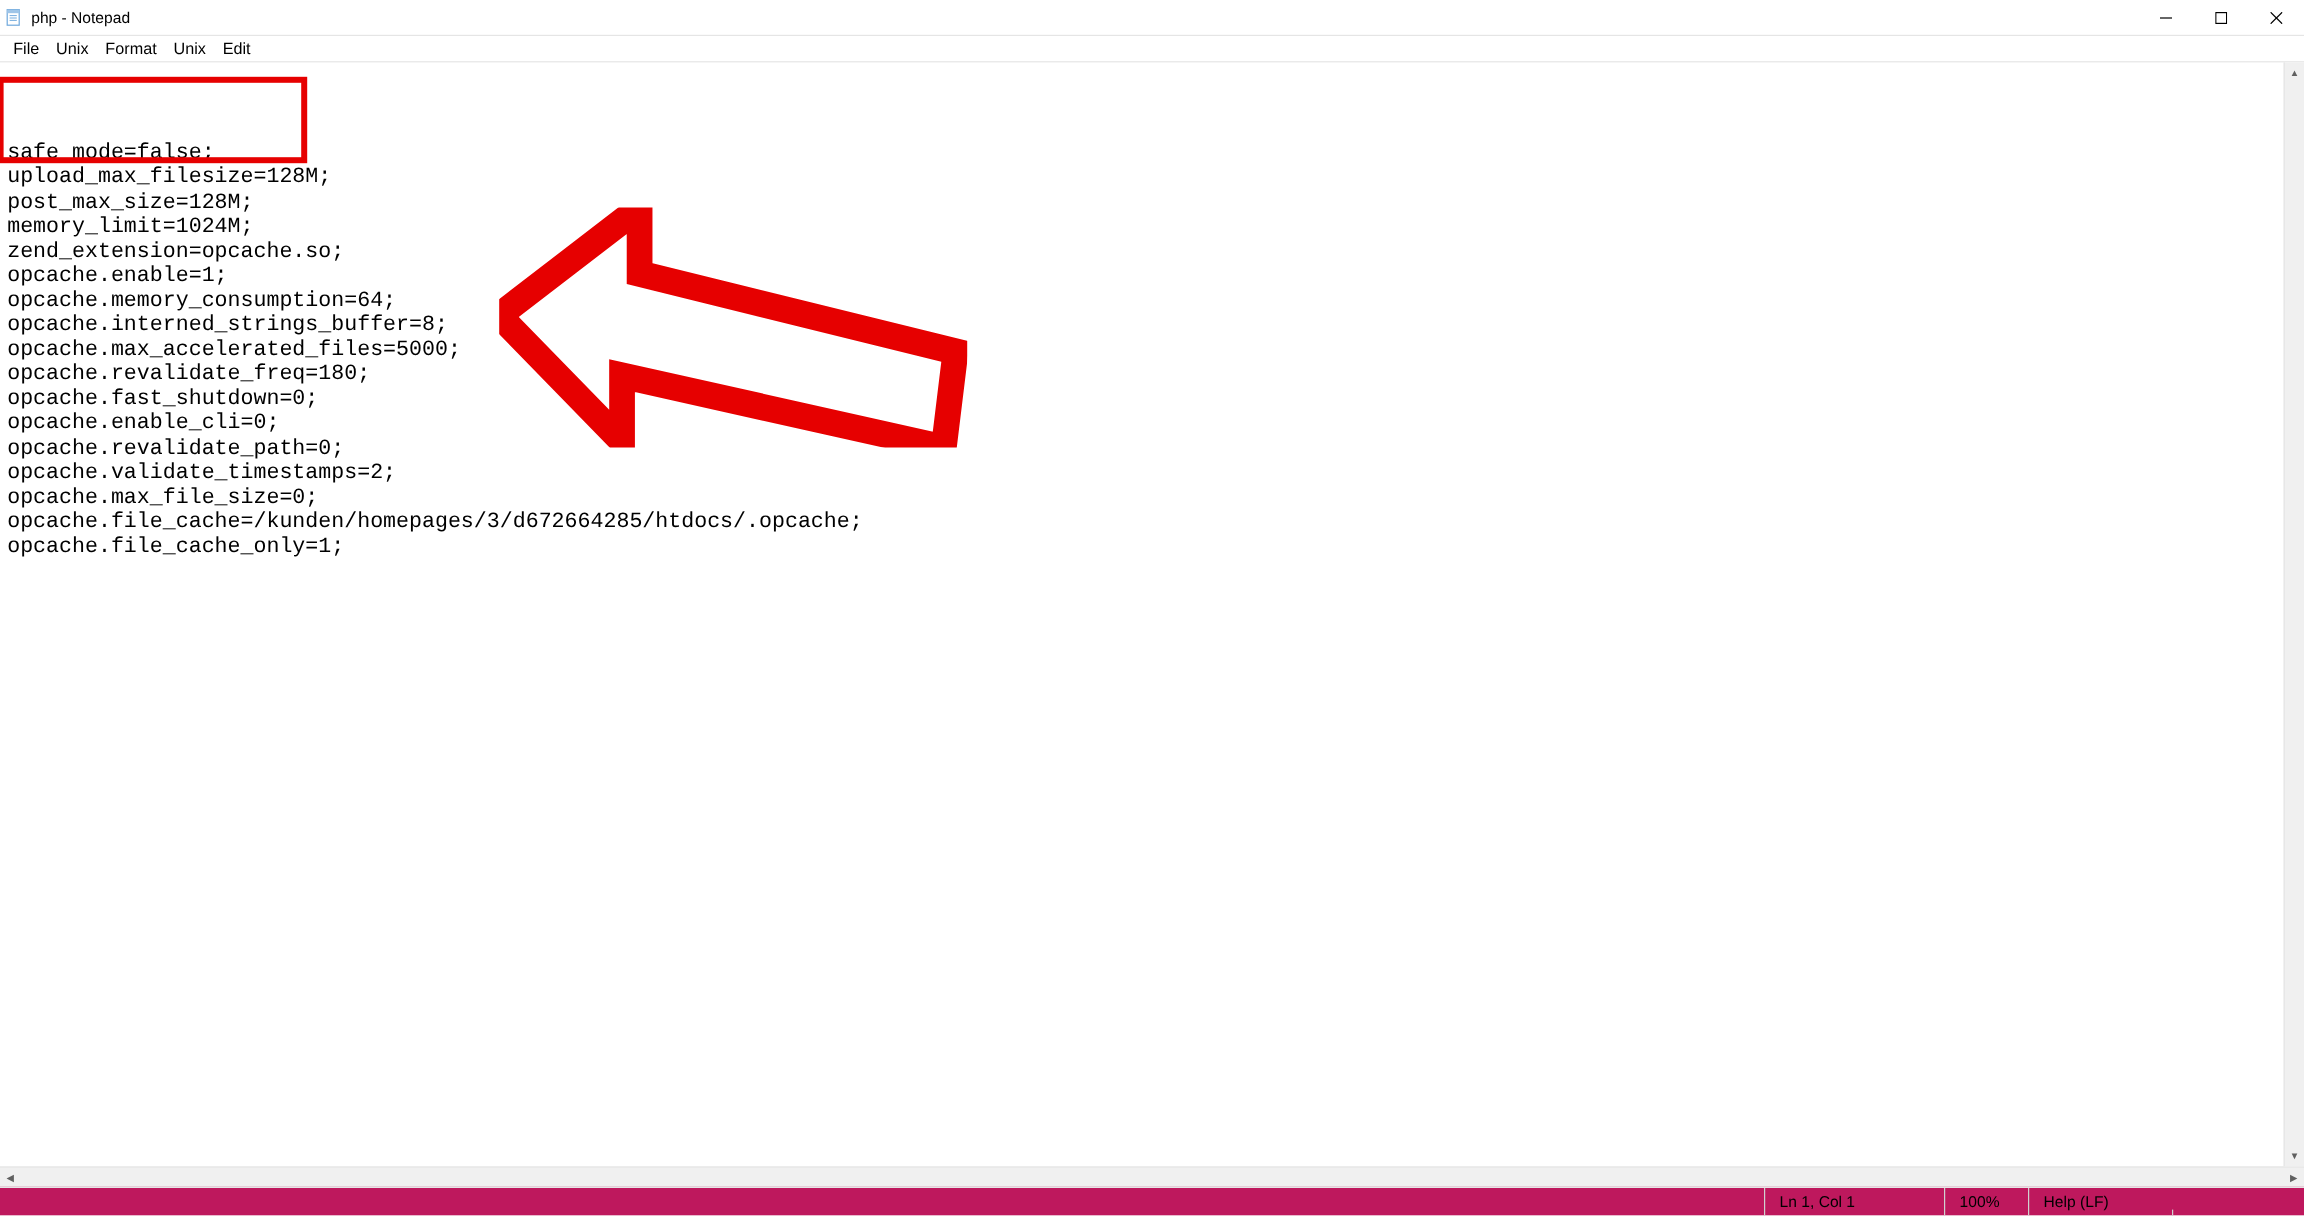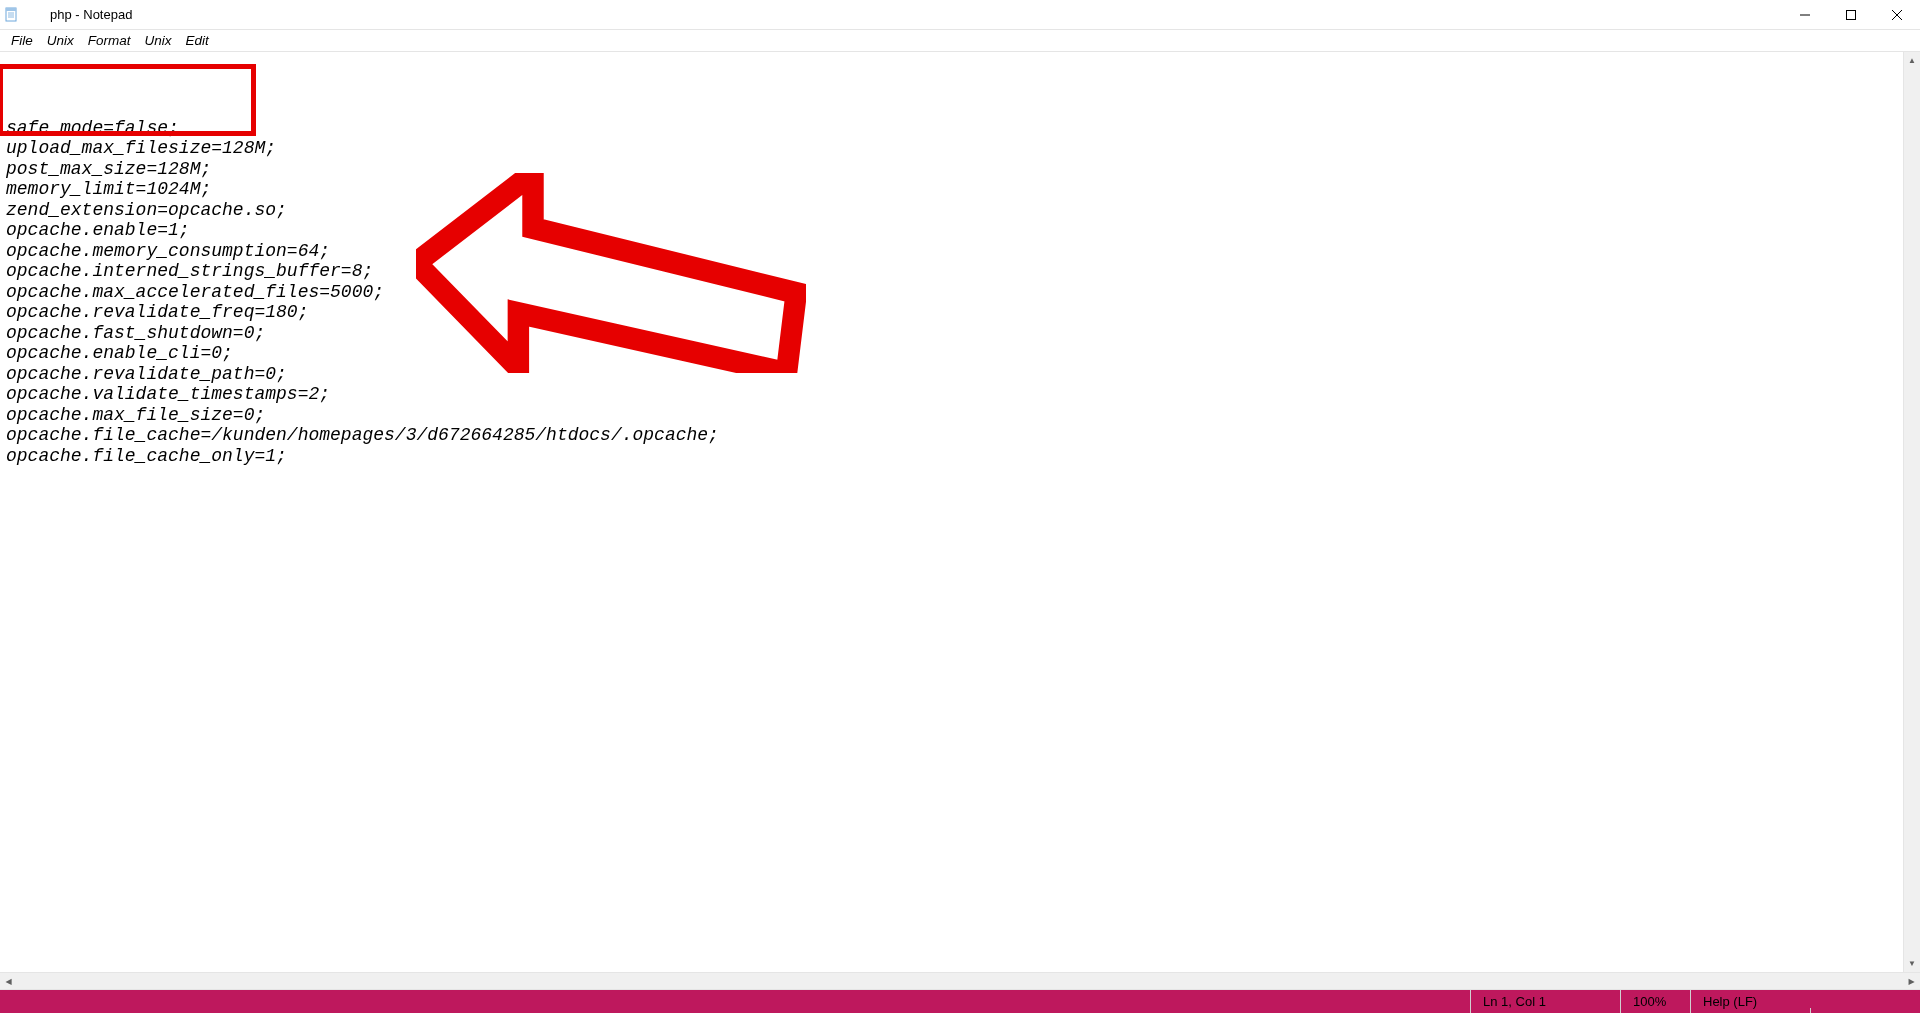--- a/index.html
+++ b/index.html
@@ -10,21 +10,20 @@
   
   .titlebar {
     height: 30px;
     display: flex;
     align-items: center;
     background: #fff;
     border-bottom: 1px solid #e5e5e5;
     padding-left: 4px;
     font-size: 13px;
     color: #000;
-    gap: 24px;
   }
   .titlebar .app-icon {
     width: 16px; height: 16px;
     margin-right: 6px;
     display: flex; align-items: center; justify-content: center;
   }
   .titlebar .title-text { flex: 0 0 auto; }
   .titlebar .spacer { flex: 1; }
   .win-controls { display: flex; height: 100%; }
   .win-btn {
@@ -36,35 +35,34 @@
 
   
   .menubar {
     height: 22px;
     display: flex;
     align-items: center;
     padding-left: 4px;
     font-size: 13.5px;
     border-bottom: 1px solid #e5e5e5;
   }
-  .menuitem { padding: 1px 7px; font-style: italic; }
+  .menuitem { padding: 1px 7px; }
 
   
   .editor-wrap { flex: 1; display: flex; position: relative; }
   .editor {
     flex: 1;
     font-family: Consolas, "Courier New", monospace;
     font-size: 18px;
     line-height: 20.5px;
     white-space: pre;
     padding: 4px 0 0 6px;
     color: #000;
     overflow: hidden;
     position: relative;
-    font-style: italic;
   }
   .line { display: block; }
 
   .red-box {
     position: absolute;
     border: 5px solid #e60000;
     pointer-events: none;
   }
 
   .red-arrow {

